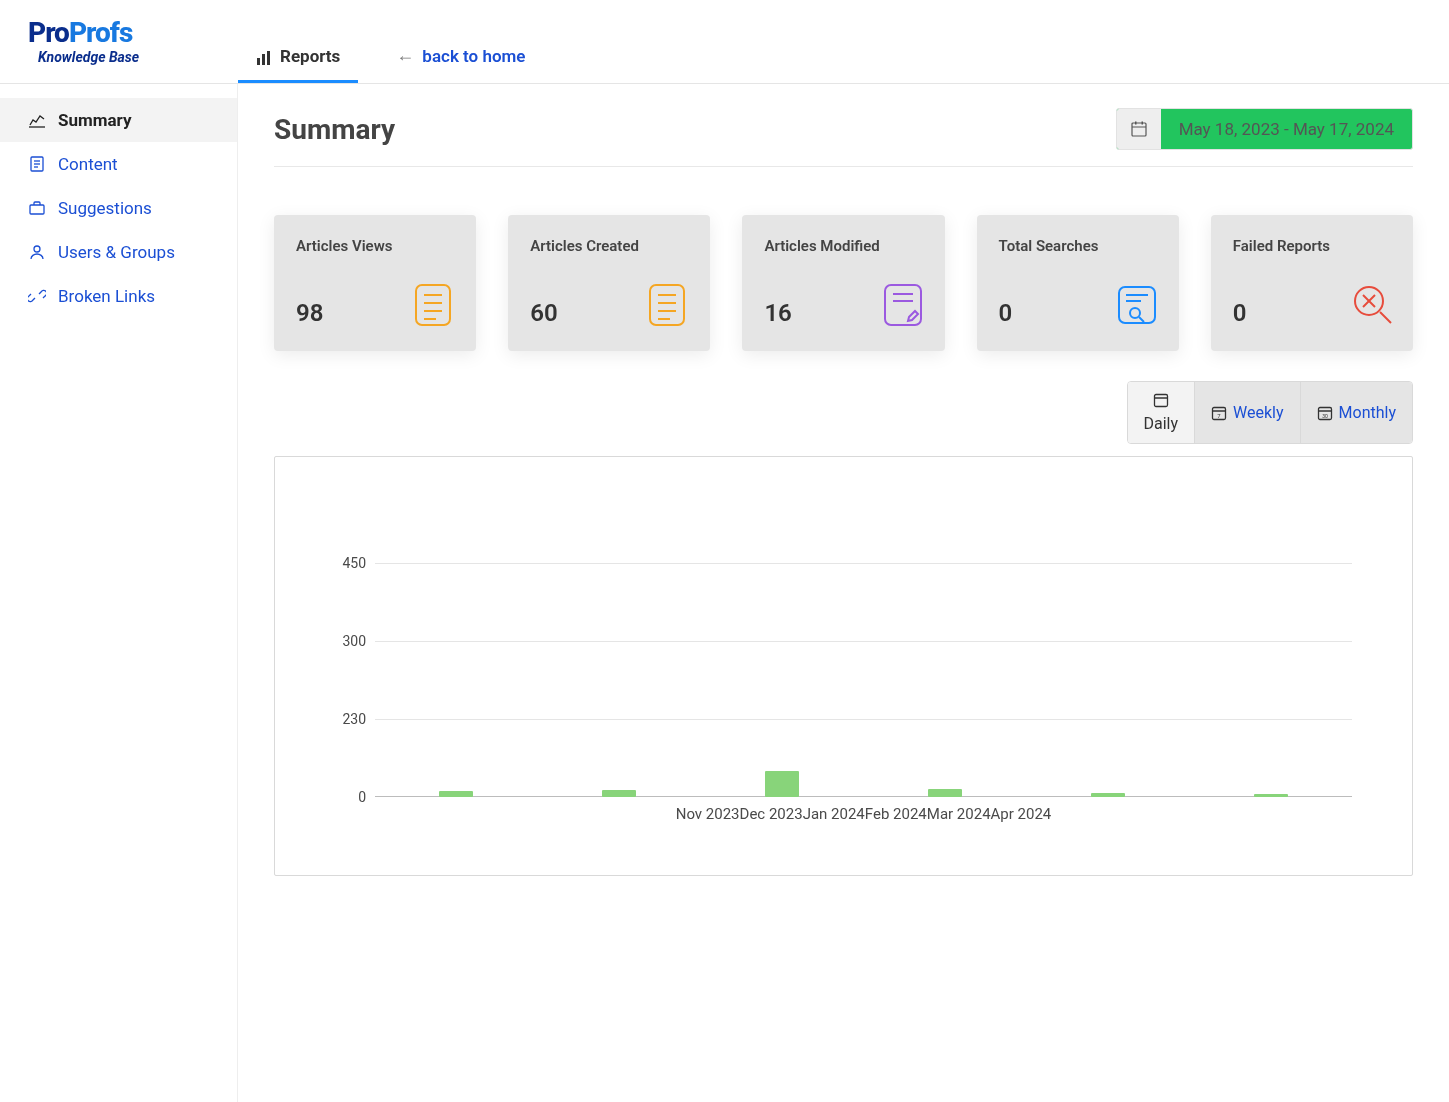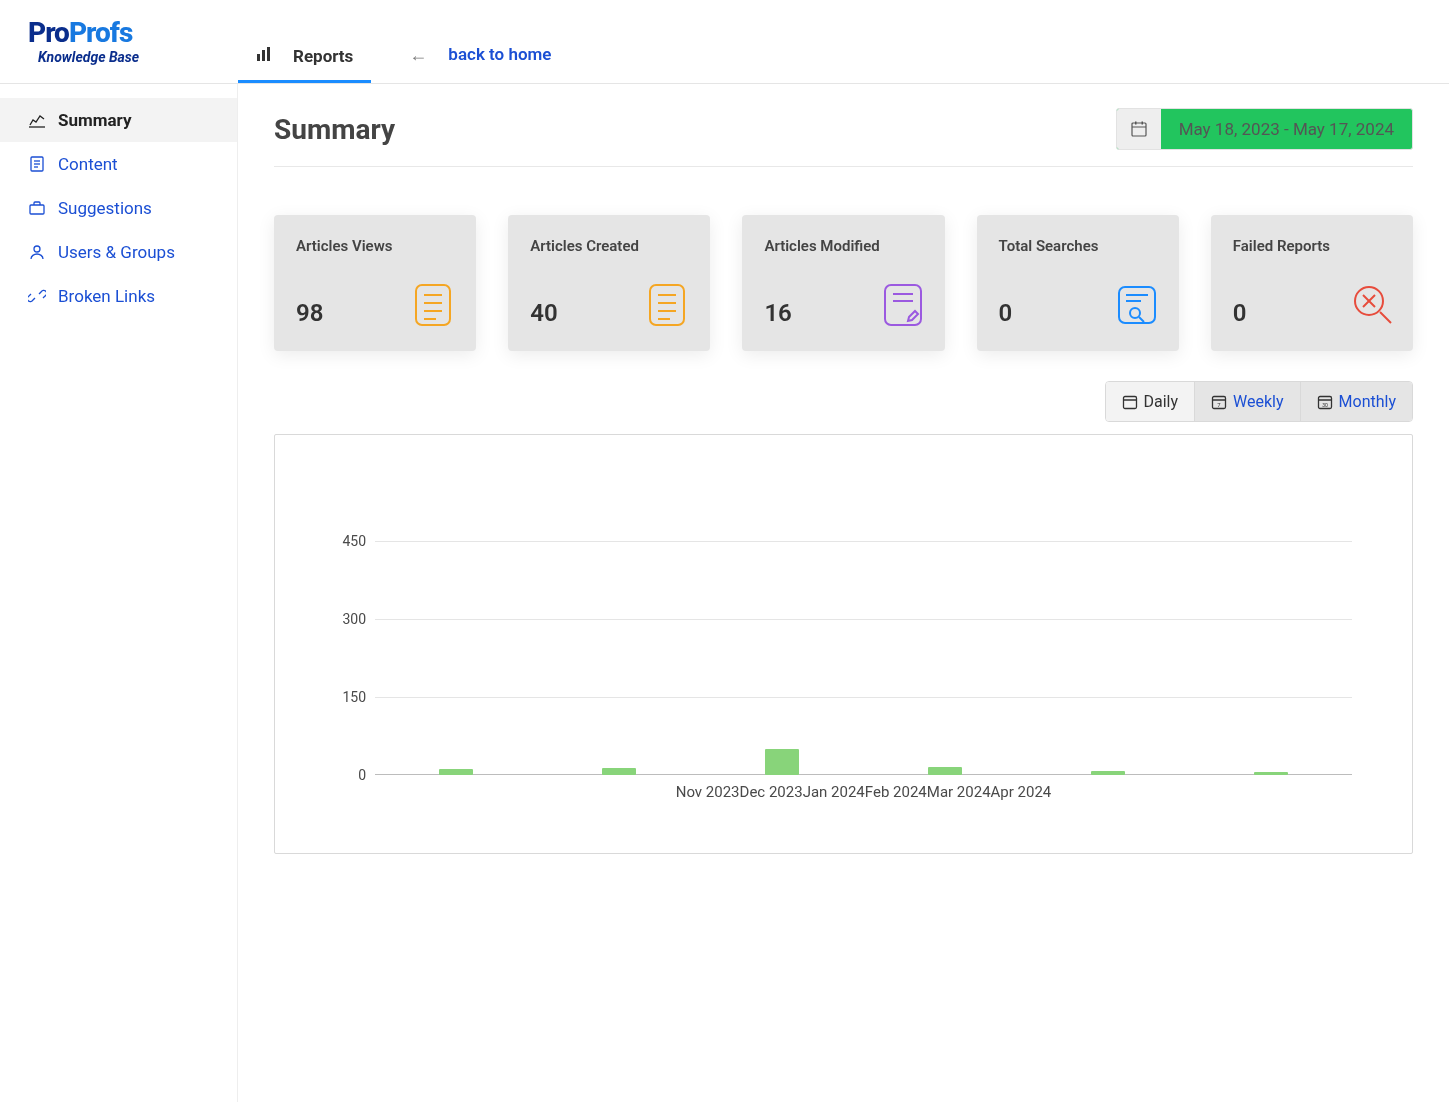--- a/index.html
+++ b/index.html
@@ -26,21 +26,21 @@
     justify-content: center;
     align-self: center;
   }
   .logo-line1 { font-size: 28px; font-weight: 800; line-height: 1; letter-spacing: -1px; }
   .logo-pro { color: #0a2d8c; }
   .logo-profs { color: #1879e0; }
   .logo-line2 { font-size: 14px; font-weight: 700; color: #0a2d8c; margin-top: 2px; padding-left: 10px; font-style: italic; }
 
   .top-tabs { display: flex; align-items: flex-end; height: 100%; }
   .top-tab {
-    display: flex; align-items: flex-start; gap: 21px;
+    display: flex; align-items: flex-end; gap: 8px;
     padding: 0 18px 14px 18px;
     font-size: 17px;
     color: #5a5a5a;
     border-bottom: 3px solid transparent;
     margin-right: 20px;
   }
   .top-tab.active { color: #333; font-weight: 700; border-bottom-color: #1b8cff; }
   .back-link { color: #1b4fd4; font-weight: 600; }
   .back-arrow { color: #7a7a7a; font-size: 18px; }
 
@@ -94,21 +94,21 @@
   
   .period-row { display: flex; justify-content: flex-end; margin-top: 30px; }
   .period-group {
     display: flex; border: 1px solid #d9d9d9; border-radius: 4px; overflow: hidden;
     font-size: 16px;
   }
   .period-btn {
     display: flex; align-items: center; gap: 6px;
     padding: 10px 16px; color: #1b4fd4; background: #e5e5e5; border-left: 1px solid #d9d9d9;
   }
-  .period-btn:first-child { border-left: none; }
+  .period-btn:first-child { border-left: none; flex-direction: column; }
   .period-btn.active { background: #f3f3f3; color: #333; }
   .cal-mini { width: 16px; height: 16px; }
 
   
   .chart-box {
     margin-top: 12px;
     border: 1px solid #d9d9d9;
     border-radius: 2px;
     padding: 80px 60px 20px 60px;
     height: 420px;
@@ -248,21 +248,21 @@
                 <line x1="10" y1="20" x2="28" y2="20"></line>
               <line x1="10" y1="28" x2="28" y2="28"></line>
                 <line x1="10" y1="36" x2="22" y2="36"></line>
             </svg>
           </span>
         </div>
       </div>
       <div class="card">
         <div class="card-label">Articles Created</div>
         <div class="card-body">
-          <div class="card-value">40</div>
+          <div class="card-value">60</div>
           <span class="card-icon">
             <svg width="38" height="44" viewBox="0 0 38 44" fill="none" stroke="#f5a623" stroke-width="2">
               <rect x="2" y="2" width="34" height="40" rx="6"></rect>
               <line x1="10" y1="12" x2="28" y2="12"></line>
                 <line x1="10" y1="20" x2="28" y2="20"></line>
               <line x1="10" y1="28" x2="28" y2="28"></line>
                 <line x1="10" y1="36" x2="22" y2="36"></line>
             </svg>
           </span>
         </div>
@@ -344,21 +344,21 @@
           </span>
           <span>Monthly</span>
         </div>
       </div>
     </div>
 
     <div class="chart-box">
       <div class="chart-area" id="chart-area">
           <div class="y-label" style="top: 260px;">0</div>
           <div class="grid-line" style="top: 182px;"></div>
-          <div class="y-label" style="top: 182px;">150</div>
+          <div class="y-label" style="top: 182px;">230</div>
           <div class="grid-line" style="top: 104px;"></div>
           <div class="y-label" style="top: 104px;">300</div>
           <div class="grid-line" style="top: 26px;"></div>
           <div class="y-label" style="top: 26px;">450</div>
           <div class="baseline"></div>
           <div class="bar" style="height: 6.24px; left: calc(8.33333% - 17px);"></div>
           <div class="bar" style="height: 7.28px; left: calc(25% - 17px);"></div>
           <div class="bar" style="height: 26px; left: calc(41.6667% - 17px);"></div>
           <div class="bar" style="height: 8.32px; left: calc(58.3333% - 17px);"></div>
           <div class="bar" style="height: 4.16px; left: calc(75% - 17px);"></div>

